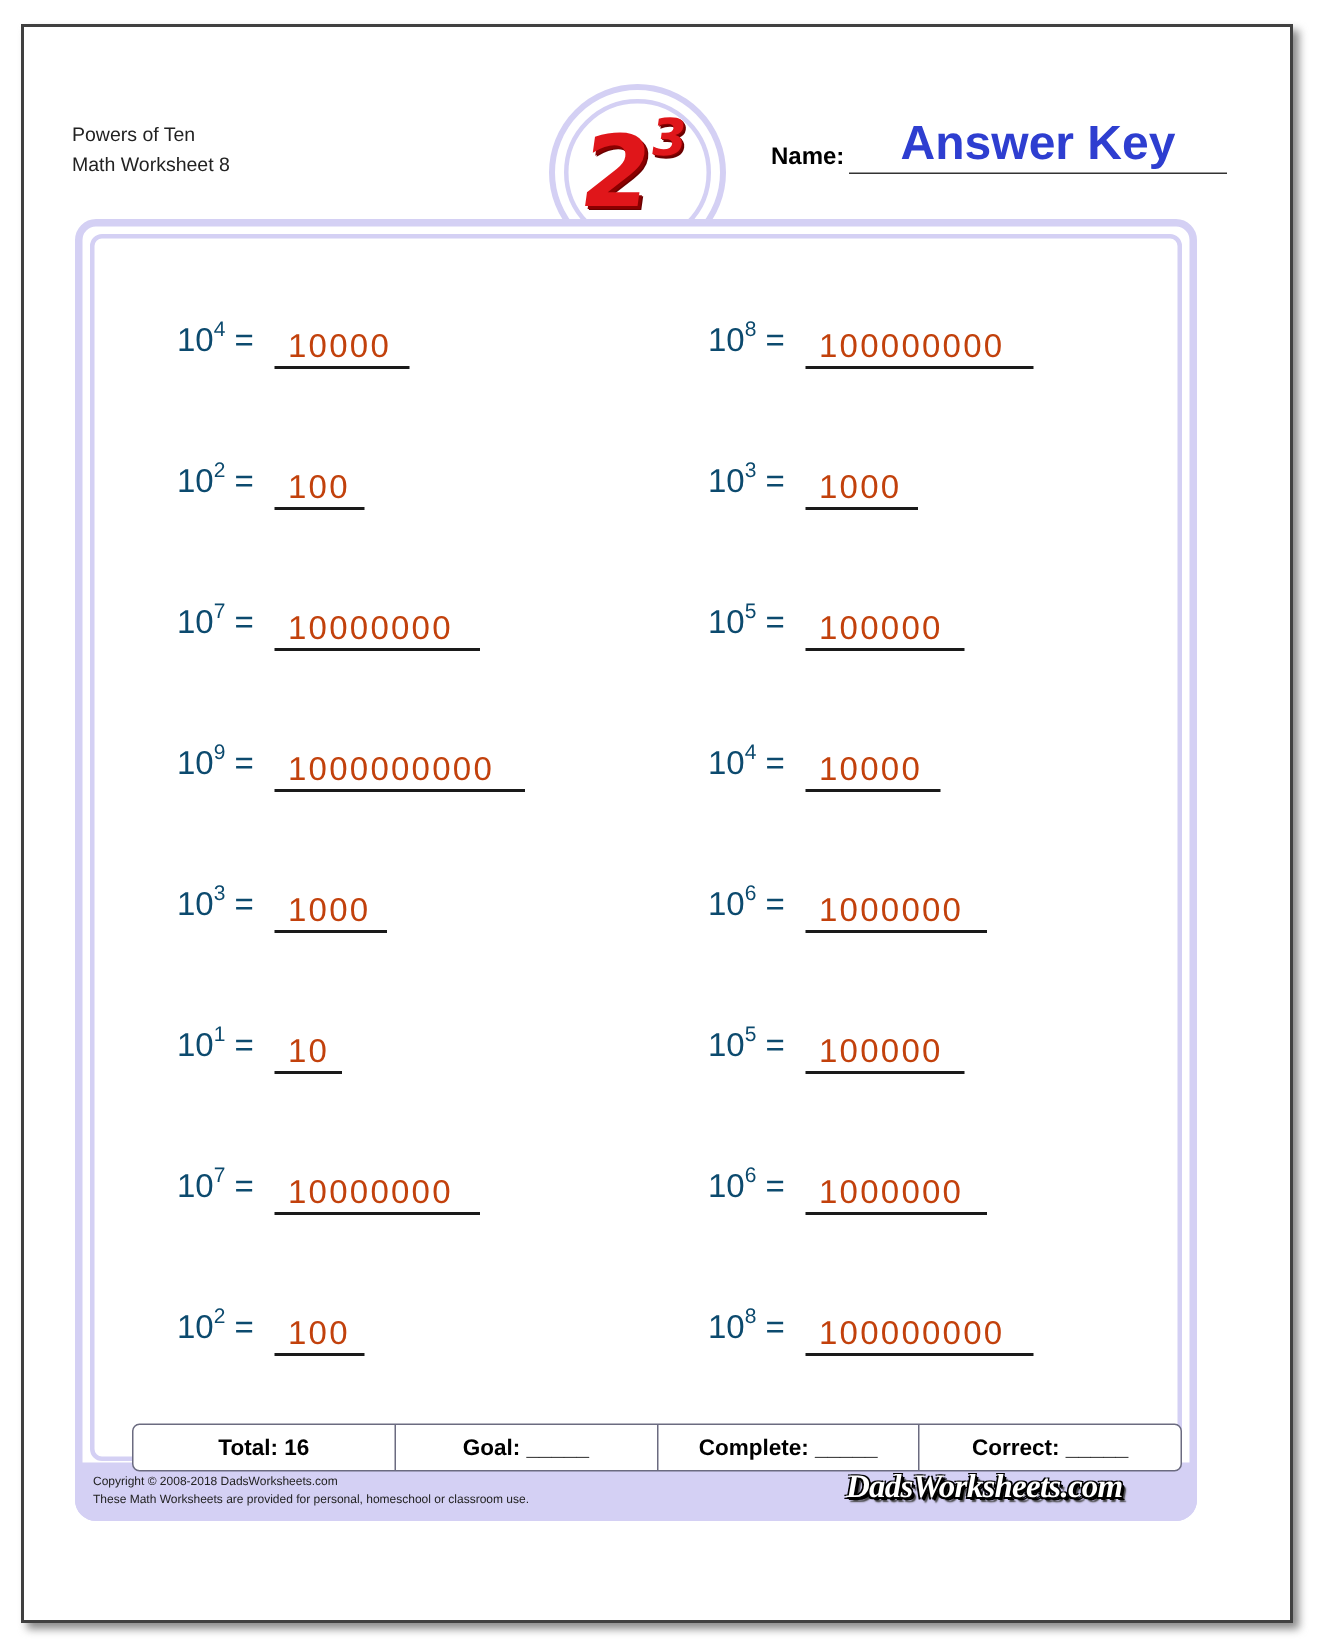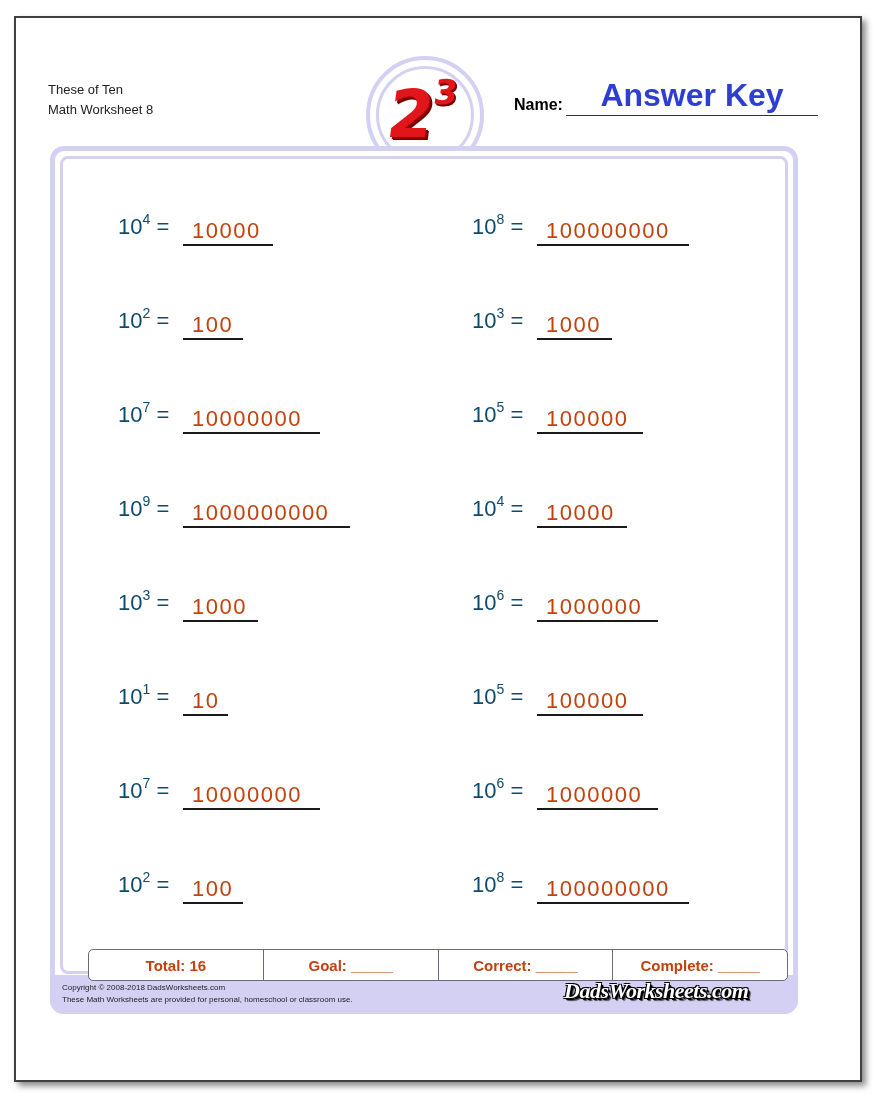--- a/index.html
+++ b/index.html
@@ -66,31 +66,31 @@
     .problem .ans {
       position: absolute; left: 74px; bottom: 2px; font-size: 22px; font-weight: normal; color: #c2410c;
       letter-spacing: 1.5px; white-space: nowrap;
     }
 
     .stats {
       position: absolute; left: 88px; top: 949px; width: 700px; height: 32px; box-sizing: border-box;
       border: 1.5px solid #6b6b80; border-radius: 5px; background: #fff; display: flex;
     }
     .stat { flex: 1; border-right: 1.5px solid #6b6b80; display: flex; align-items: center; justify-content: center;
-      font-weight: bold; font-size: 15px; color: #c2410c; }
+      font-weight: bold; font-size: 15px; color: #000000; }
     .stat:last-child { border-right: none; }
   </style>
 </head>
 <body>
 
 <div class="page-shadow"></div>
 <div class="page"></div>
 
 <div class="title-block">
-  <div>These of Ten</div>
+  <div>Powers of Ten</div>
   <div>Math Worksheet 8</div>
 </div>
 
 <div class="logo-circle-outer"></div>
 <div class="logo-circle-inner"></div>
 <div class="logo-base">2</div>
 <div class="logo-exp">3</div>
 
 <div class="name-block">
   <span class="name-label">Name:</span>
@@ -186,21 +186,21 @@
 </div>
 <div class="problem" style="left:472px; top:870px;">
   <span class="q"><span>10</span><sup>8</sup> <span>=</span></span>
   <div class="ans-line" style="width:152px;"></div>
   <span class="ans">100000000</span>
 </div>
 
 <div class="stats">
   <div class="stat">Total: 16</div>
   <div class="stat">Goal: _____</div>
+  <div class="stat">Complete: _____</div>
   <div class="stat">Correct: _____</div>
-  <div class="stat">Complete: _____</div>
 </div>
 
 <div class="copyright">
   <div>Copyright © 2008-2018 DadsWorksheets.com</div>
   <div>These Math Worksheets are provided for personal, homeschool or classroom use.</div>
 </div>
 <div class="brand-logo">DadsWorksheets.com</div>
 
 </body></html>

